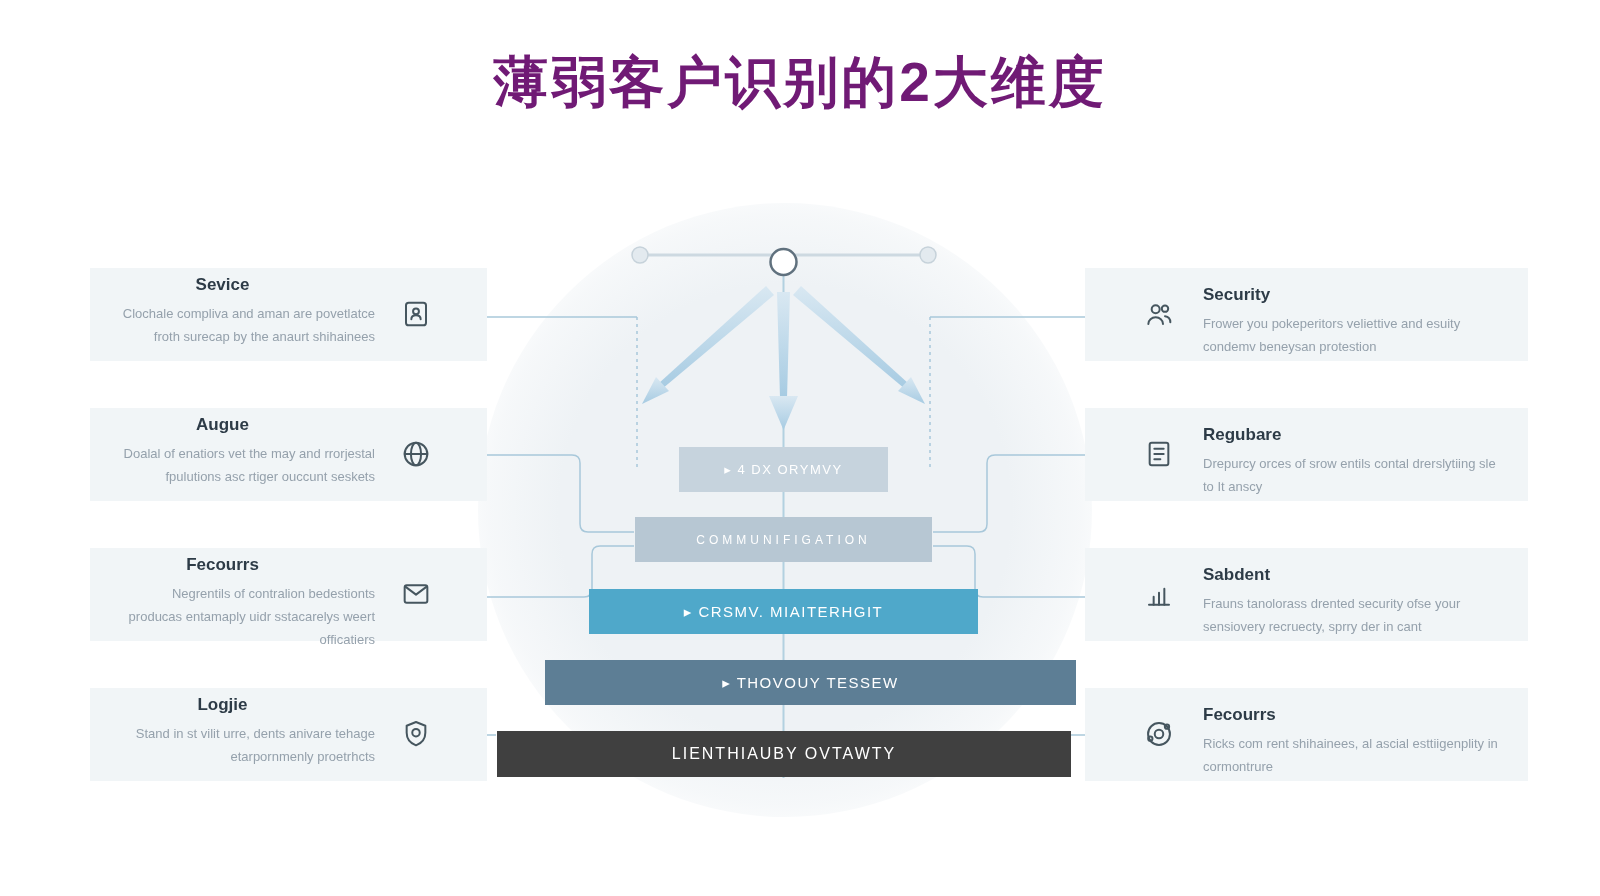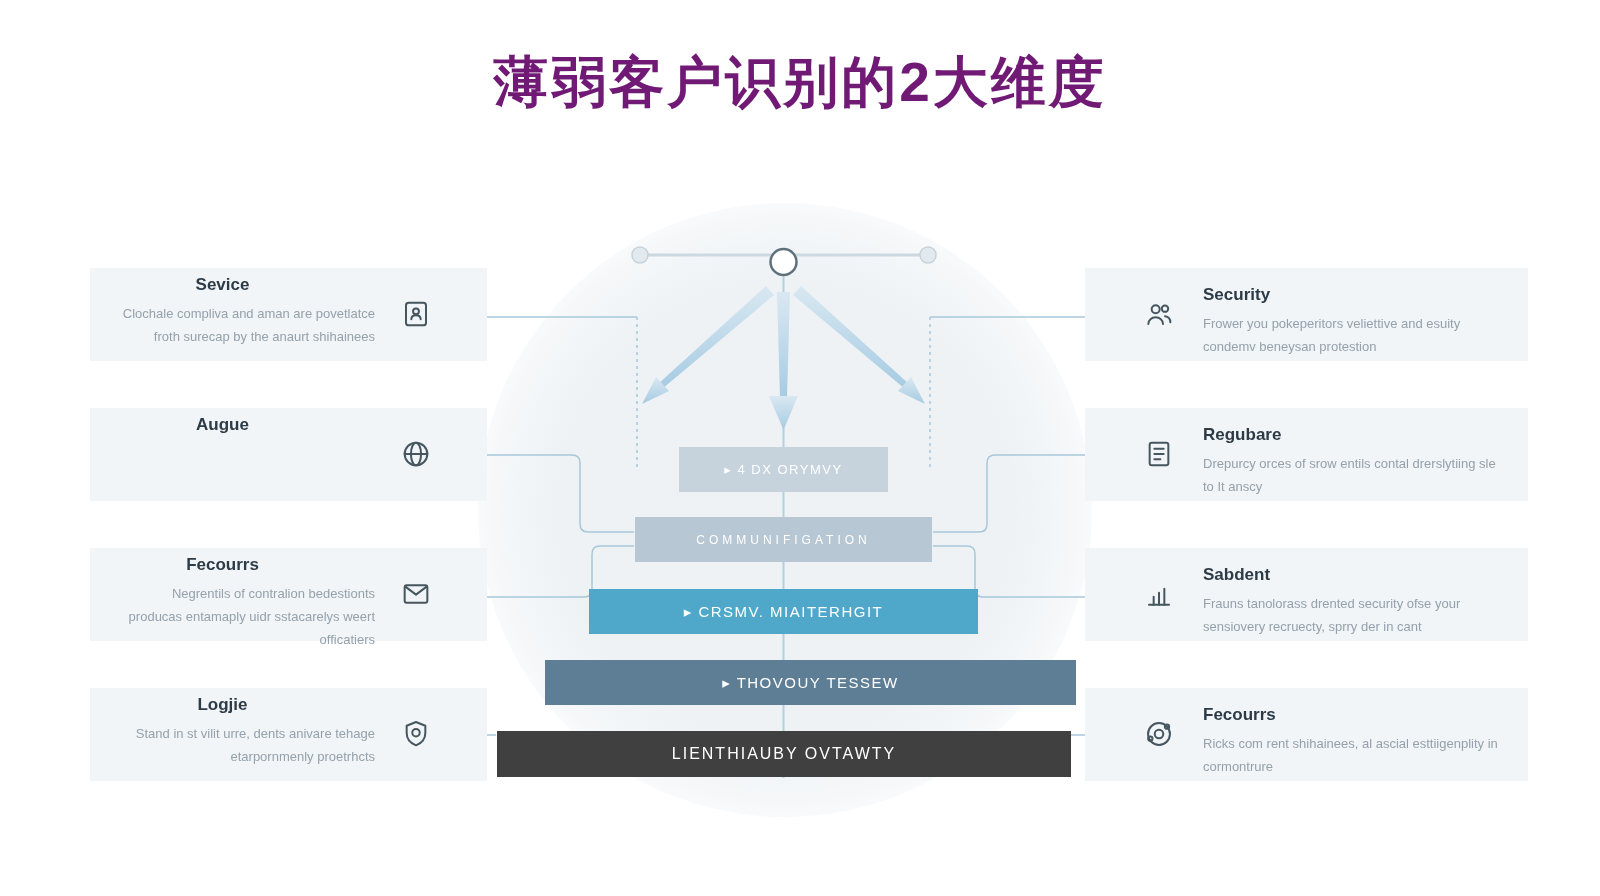--- a/index.html
+++ b/index.html
@@ -107,20 +107,21 @@
       <svg viewBox="0 0 24 24">
           <rect x="4.5" y="3.5" width="15" height="17" rx="2"></rect>
           <circle cx="12" cy="10" r="2.2"></circle>
           <path d="M8.5 16c0-1.9 1.6-3 3.5-3s3.5 1.1 3.5 3"></path>
         </svg>
     </span>
   </div>
 
   <div class="card left" style="top:408px">
     <div class="card-title">Augue</div>
+    <div class="card-desc">Doalal of enatiors vet the may and rrorjestal fpulutions asc rtiger ouccunt seskets</div>
     <span class="card-icon">
       <svg viewBox="0 0 24 24">
           <circle cx="12" cy="12" r="8.5"></circle>
           <path d="M3.5 12h17"></path>
           <ellipse cx="12" cy="12" rx="3.8" ry="8.5"></ellipse>
         </svg>
     </span>
   </div>
 
   <div class="card left" style="top:548px">

